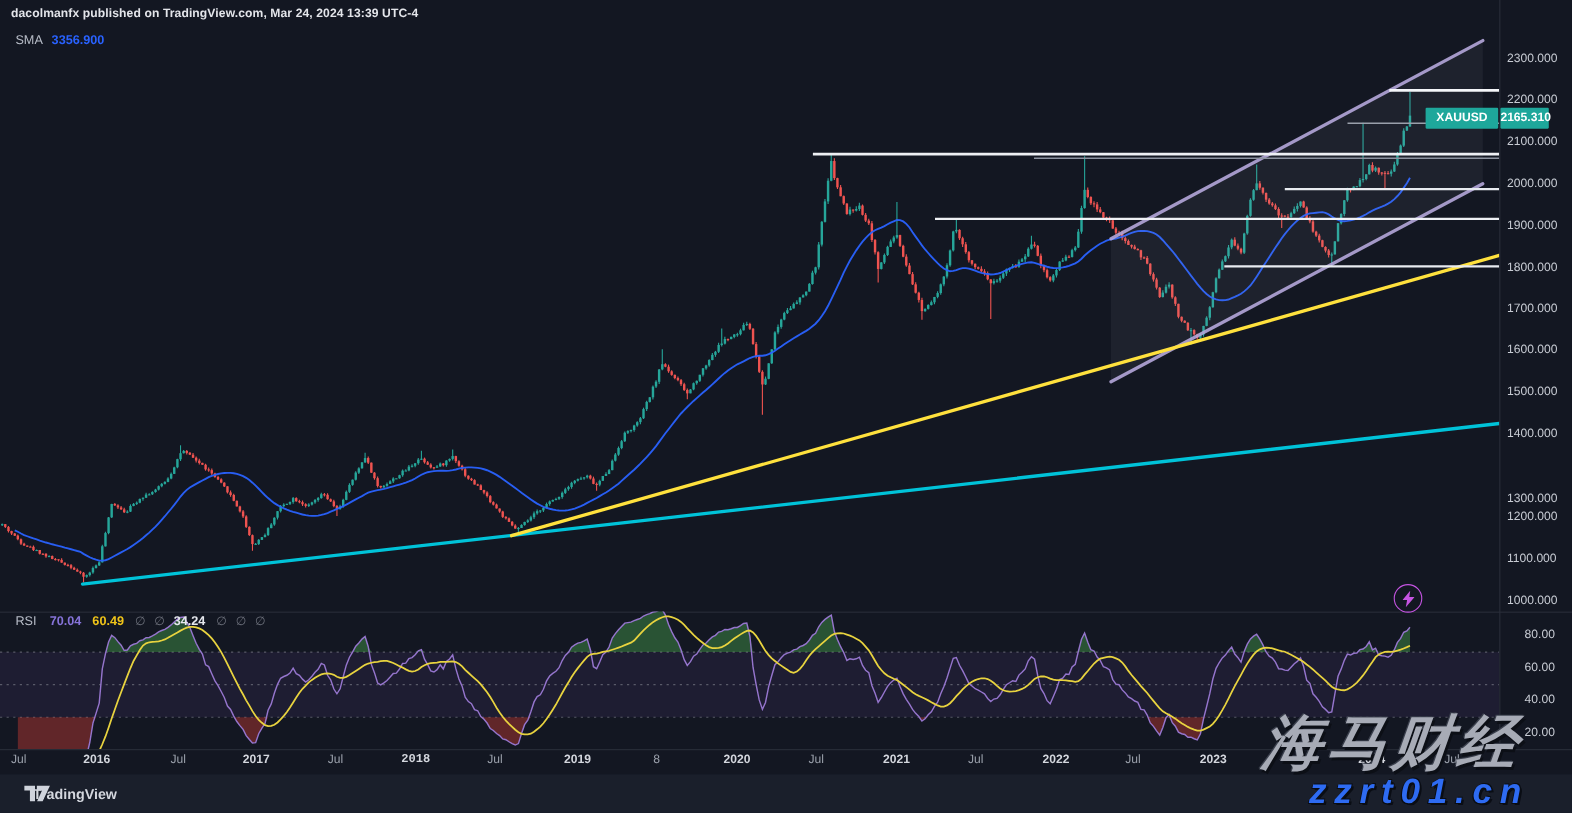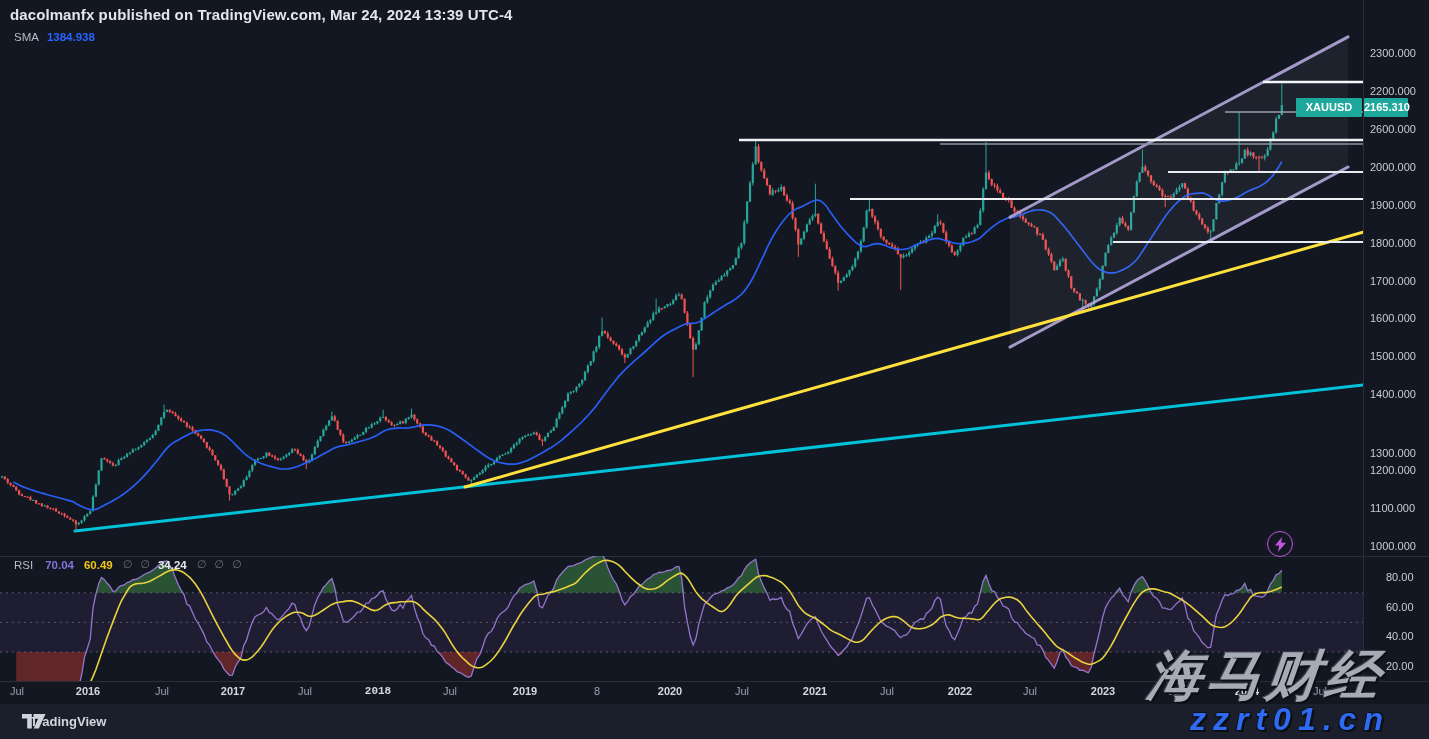--- a/index.html
+++ b/index.html
@@ -1,18 +1,18 @@
 <!DOCTYPE html>
 <html><head>
 <meta charset="utf-8">
 <style>
   html,body{margin:0;padding:0;background:#0c0f16;}
   .stage{position:relative;width:1429px;height:739px;background:#131722;overflow:hidden;
          font-family:"Liberation Sans","DejaVu Sans",sans-serif;color:#d1d4dc;}
-  .hdr{position:absolute;left:10px;top:6px;font-size:15px;font-weight:700;color:#e3e5ea;letter-spacing:.1px;}
+  .hdr{position:absolute;left:10px;top:6px;font-size:11px;font-weight:700;color:#e3e5ea;letter-spacing:.1px;}
   .legend{position:absolute;left:14px;top:31px;font-size:11.5px;display:flex;gap:8px;z-index:6;}
   .legend .lbl{color:#b7bcc7;}
   .legend .val{color:#2962ff;font-weight:600;}
   .rsileg{position:absolute;left:14px;top:558px;font-size:11.5px;display:flex;gap:0;z-index:6;align-items:center;}
   .rsileg span{margin-right:10px;}
   .rsileg .lbl{color:#b7bcc7;margin-right:12px;}
   .rsileg .v1{color:#8673d9;font-weight:600;}
   .rsileg .v2{color:#f0c419;font-weight:700;}
   .rsileg .v3{color:#e6e8ee;font-weight:700;}
   .rsileg .emp{color:#6a6e79;font-size:11px;margin-right:8px;}
@@ -39,21 +39,21 @@
 </style>
 </head>
 <body>
 
 <div class="stage">
 
   <div class="hdr">dacolmanfx published on TradingView.com, Mar 24, 2024 13:39 UTC-4</div>
 
   <div class="legend">
     <span class="lbl">SMA</span>
-    <span class="val">1384.938</span>
+    <span class="val">3356.900</span>
   </div>
 
   <svg id="mainpane" style="left:0;top:28px;" width="1363" height="528" viewBox="0 0 1363 528">
       <line x1="2" x2="2" y1="447.8" y2="450.1" stroke="#26a69a" stroke-width="1"></line>
       <rect x="0.9" y="448.5" width="2.2" height="1.0" fill="#26a69a"></rect>
       <line x1="4.843999999999999" x2="4.843999999999999" y1="448.3" y2="451.9" stroke="#ef5350" stroke-width="1"></line>
       <rect x="3.7" y="448.5" width="2.2" height="2.5" fill="#ef5350"></rect>
       <line x1="7.688" x2="7.688" y1="450.1" y2="456.1" stroke="#ef5350" stroke-width="1"></line>
       <rect x="6.6" y="451.0" width="2.2" height="3.8" fill="#ef5350"></rect>
       <line x1="10.532" x2="10.532" y1="454.4" y2="458.3" stroke="#ef5350" stroke-width="1"></line>
@@ -991,21 +991,21 @@
       <polyline points="16.2,134.5 19.1,134.5 21.9,134.5 24.8,134.5 27.6,134.5 30.4,134.5 33.3,134.5 36.1,134.5 39.0,134.5 41.8,134.5 44.7,134.5 47.5,134.5 50.3,134.5 53.2,134.5 56.0,134.5 58.9,134.5 61.7,134.5 64.6,134.5 67.4,134.5 70.3,134.5 73.1,134.5 75.9,134.5 78.8,130.9 81.6,119.0 84.5,101.4 87.3,92.5 90.2,83.2 93.0,52.1 95.9,38.2 98.7,27.7 101.5,21.6 104.4,23.7 107.2,27.3 110.1,30.5 112.9,35.4 115.8,34.9 118.6,31.1 121.4,29.7 124.3,28.9 127.1,26.5 130.0,25.7 132.8,23.7 135.7,23.5 138.5,22.1 141.4,20.5 144.2,18.5 147.0,17.2 149.9,16.1 152.7,14.3 155.6,12.1 158.4,9.5 161.3,6.9 164.1,5.4 167.0,4.9 169.8,9.6 172.6,14.5 175.5,21.9 178.3,28.8 181.2,34.3 184.0,38.6 186.9,48.4 189.7,50.0 192.5,56.5 195.4,63.0 198.2,67.3 201.1,72.6 203.9,78.1 206.8,85.9 209.6,89.0 212.5,95.0 215.3,99.9 218.1,103.7 221.0,107.1 223.8,112.8 226.7,116.3 229.5,119.4 232.4,119.1 235.2,111.0 238.1,105.9 240.9,101.8 243.7,89.7 246.6,83.9 249.4,74.3 252.3,66.1 255.1,60.6 258.0,59.0 260.8,57.9 263.6,55.9 266.5,51.4 269.3,56.4 272.2,58.0 275.0,61.4 277.9,64.0 280.7,62.0 283.6,58.7 286.4,55.2 289.2,52.4 292.1,47.1 294.9,48.5 297.8,57.9 300.6,62.0 303.5,70.4 306.3,74.7 309.2,70.2 312.0,59.2 314.8,48.7 317.7,41.5 320.5,36.9 323.4,31.5 326.2,28.6 329.1,25.0 331.9,22.7 334.7,31.7 337.6,48.0 340.4,55.5 343.3,64.9 346.1,66.6 349.0,64.8 351.8,62.6 354.7,59.5 357.5,56.2 360.3,55.9 363.2,52.2 366.0,47.2 368.9,46.9 371.7,42.7 374.6,41.8 377.4,39.2 380.3,35.6 383.1,34.7 385.9,43.2 388.8,48.2 391.6,53.9 394.5,54.9 397.3,52.8 400.2,48.4 403.0,52.2 405.8,45.3 408.7,43.1 411.5,39.4 414.4,51.9 417.2,61.2 420.1,67.8 422.9,77.8 425.8,81.8 428.6,83.7 431.4,89.1 434.3,90.1 437.1,95.4 440.0,97.9 442.8,101.3 445.7,106.3 448.5,108.1 451.4,110.8 454.2,112.7 457.0,115.7 459.9,116.5 462.7,118.3 465.6,120.1 468.4,121.3 471.3,120.0 474.1,110.9 476.9,102.8 479.8,98.8 482.6,91.0 485.5,82.1 488.3,77.3 491.2,75.6 494.0,70.6 496.9,63.0 499.7,58.6 502.5,56.2 505.4,54.2 508.2,51.0 511.1,44.5 513.9,39.8 516.8,37.0 519.6,32.3 522.5,30.2 525.3,28.7 528.1,28.0 531.0,26.7 533.8,25.0 536.7,34.7 539.5,50.1 542.4,51.9 545.2,45.8 548.0,39.1 550.9,36.7 553.7,32.2 556.6,24.0 559.4,20.0 562.3,16.5 565.1,13.5 568.0,10.5 570.8,10.0 573.6,9.6 576.5,8.2 579.3,7.2 582.2,6.1 585.0,4.0 587.9,2.7 590.7,1.9 593.6,0.4 596.4,-0.1 599.2,-1.3 602.1,-1.7 604.9,3.2 607.8,11.8 610.6,18.2 613.5,23.8 616.3,27.7 619.1,34.7 622.0,43.7 624.8,48.9 627.7,45.5 630.5,40.5 633.4,38.6 636.2,34.3 639.1,30.3 641.9,28.6 644.7,25.6 647.6,23.0 650.4,21.6 653.3,18.6 656.1,18.0 659.0,16.2 661.8,16.5 664.7,15.6 667.5,14.5 670.3,14.4 673.2,12.8 676.0,10.8 678.9,10.4 681.7,22.4 684.6,50.8 687.4,66.4 690.2,80.3 693.1,88.9 695.9,82.6 698.8,68.2 701.6,58.1 704.5,48.3 707.3,45.5 710.2,42.0 713.0,39.0 715.8,37.7 718.7,36.9 721.5,34.8 724.4,34.1 727.2,31.8 730.1,30.8 732.9,29.1 735.8,25.8 738.6,21.6 741.4,19.8 744.3,13.8 747.1,9.8 750.0,7.1 752.8,5.0 755.7,3.3 758.5,18.1 761.3,25.3 764.2,31.9 767.0,37.2 769.9,44.4 772.7,42.8 775.6,43.5 778.4,42.9 781.3,41.4 784.1,48.9 786.9,53.3 789.8,55.5 792.6,67.1 795.5,74.3 798.3,82.6 801.2,78.1 804.0,73.1 806.9,68.0 809.7,64.6 812.5,62.2 815.4,60.7 818.2,68.1 821.1,74.8 823.9,79.7 826.8,84.1 829.6,88.9 832.4,92.5 835.3,95.4 838.1,99.5 841.0,97.5 843.8,93.8 846.7,91.1 849.5,86.1 852.4,82.4 855.2,74.7 858.0,68.4 860.9,60.3 863.7,51.4 866.6,42.4 869.4,41.7 872.3,48.8 875.1,53.6 878.0,59.5 880.8,65.3 883.6,67.7 886.5,70.1 889.3,71.3 892.2,73.1 895.0,74.8 897.9,79.0 900.7,81.7 903.5,79.5 906.4,78.9 909.2,75.6 912.1,70.7 914.9,66.5 917.8,64.7 920.6,62.8 923.5,63.5 926.3,57.7 929.1,55.2 932.0,52.1 934.8,44.7 937.7,41.1 940.5,43.3 943.4,58.3 946.2,69.9 949.1,74.5 951.9,81.0 954.7,83.7 957.6,77.2 960.4,70.6 963.3,61.7 966.1,60.5 969.0,56.8 971.8,57.1 974.6,50.4 977.5,48.0 980.3,36.3 983.2,25.1 986.0,19.5 988.9,27.8 991.7,34.6 994.6,35.8 997.4,41.3 1000.2,44.3 1003.1,50.1 1005.9,51.1 1008.8,53.1 1011.6,61.8 1014.5,65.9 1017.3,66.5 1020.2,71.2 1023.0,73.9 1025.8,77.5 1028.7,79.1 1031.5,81.3 1034.4,82.5 1037.2,88.9 1040.1,89.3 1042.9,94.1 1045.7,101.2 1048.6,104.3 1051.4,108.4 1054.3,112.3 1057.1,105.3 1060.0,96.5 1062.8,93.6 1065.7,101.0 1068.5,104.2 1071.3,109.6 1074.2,111.0 1077.0,111.7 1079.9,114.3 1082.7,114.1 1085.6,115.6 1088.4,116.7 1091.3,111.0 1094.1,97.5 1096.9,86.5 1099.8,74.6 1102.6,61.3 1105.5,51.6 1108.3,46.5 1111.2,42.1 1114.0,39.5 1116.8,35.5 1119.7,32.2 1122.5,38.6 1125.4,41.9 1128.2,45.9 1131.1,36.3 1133.9,29.6 1136.8,24.8 1139.6,22.3 1142.4,20.6 1145.3,25.0 1148.1,30.3 1151.0,36.7 1153.8,40.5 1156.7,42.2 1159.5,45.9 1162.4,52.0 1165.2,52.2 1168.0,53.2 1170.9,53.6 1173.7,50.6 1176.6,47.4 1179.4,45.3 1182.3,42.1 1185.1,49.9 1187.9,62.3 1190.8,65.3 1193.6,74.7 1196.5,77.9 1199.3,81.6 1202.2,86.5 1205.0,88.9 1207.9,91.9 1210.7,91.2 1213.5,75.0 1216.4,58.8 1219.2,52.3 1222.1,44.3 1224.9,38.7 1227.8,39.5 1230.6,37.9 1233.5,37.7 1236.3,34.6 1239.1,34.0 1242.0,31.7 1244.8,27.4 1247.7,34.8 1250.5,33.3 1253.4,39.6 1256.2,40.1 1259.0,40.5 1261.9,41.4 1264.7,39.7 1267.6,34.6 1270.4,28.0 1273.3,24.4 1276.1,18.8 1279.0,17.5 1281.8,14.3" fill="none" stroke="#9575cd" stroke-width="1.3"></polyline>
       <polyline points="56.0,134.5 58.9,134.5 61.7,134.5 64.6,134.5 67.4,134.5 70.3,134.5 73.1,134.5 75.9,134.5 78.8,134.5 81.6,134.5 84.5,134.0 87.3,130.7 90.2,126.8 93.0,120.6 95.9,113.5 98.7,105.6 101.5,97.2 104.4,89.0 107.2,81.0 110.1,73.3 112.9,65.9 115.8,58.4 118.6,51.3 121.4,44.9 124.3,39.8 127.1,35.0 130.0,30.9 132.8,28.9 135.7,27.9 138.5,27.5 141.4,27.4 144.2,27.0 147.0,26.3 149.9,25.3 152.7,23.8 155.6,22.1 158.4,20.6 161.3,19.0 164.1,17.3 167.0,15.8 169.8,14.6 172.6,13.9 175.5,13.8 178.3,14.3 181.2,15.3 184.0,16.7 186.9,19.0 189.7,21.4 192.5,24.4 195.4,28.0 198.2,32.2 201.1,36.8 203.9,42.0 206.8,47.8 209.6,53.5 212.5,59.3 215.3,64.8 218.1,70.2 221.0,75.4 223.8,80.7 226.7,85.5 229.5,90.5 232.4,95.0 235.2,98.4 238.1,101.1 240.9,103.2 243.7,104.1 246.6,103.9 249.4,102.9 252.3,100.8 255.1,98.0 258.0,94.8 260.8,91.3 263.6,87.2 266.5,82.6 269.3,78.1 272.2,73.7 275.0,70.2 277.9,67.2 280.7,64.3 283.6,62.1 286.4,60.1 289.2,58.5 292.1,57.1 294.9,56.3 297.8,56.2 300.6,56.5 303.5,57.5 306.3,59.2 309.2,60.2 312.0,60.3 314.8,59.3 317.7,57.7 320.5,55.9 323.4,54.0 326.2,52.1 329.1,50.1 331.9,48.4 334.7,47.2 337.6,46.5 340.4,46.0 343.3,45.6 346.1,45.1 349.0,44.7 351.8,44.9 354.7,45.7 357.5,46.7 360.3,48.1 363.2,49.6 366.0,50.9 368.9,52.5 371.7,53.9 374.6,54.6 377.4,54.0 380.3,52.6 383.1,50.4 385.9,48.8 388.8,47.6 391.6,46.9 394.5,46.6 397.3,46.4 400.2,45.8 403.0,45.8 405.8,45.7 408.7,45.4 411.5,45.2 414.4,45.9 417.2,47.5 420.1,49.8 422.9,52.9 425.8,55.6 428.6,58.2 431.4,60.7 434.3,63.2 437.1,66.2 440.0,69.8 442.8,73.3 445.7,77.6 448.5,82.3 451.4,87.4 454.2,91.7 457.0,95.6 459.9,99.1 462.7,102.0 465.6,104.7 468.4,107.4 471.3,109.6 474.1,111.1 476.9,111.6 479.8,111.7 482.6,111.0 485.5,109.2 488.3,107.0 491.2,104.5 494.0,101.5 496.9,97.7 499.7,93.6 502.5,89.2 505.4,84.5 508.2,79.4 511.1,74.0 513.9,69.0 516.8,64.3 519.6,59.5 522.5,55.2 525.3,51.4 528.1,47.8 531.0,44.3 533.8,41.1 536.7,39.1 539.5,38.5 542.4,38.2 545.2,37.6 548.0,36.7 550.9,36.1 553.7,35.6 556.6,34.7 559.4,33.8 562.3,32.8 565.1,31.7 568.0,30.5 570.8,29.3 573.6,28.2 576.5,26.3 579.3,23.2 582.2,20.0 585.0,17.0 587.9,14.4 590.7,11.9 593.6,9.6 596.4,7.9 599.2,6.4 602.1,5.1 604.9,4.3 607.8,4.4 610.6,5.0 613.5,6.0 616.3,7.4 619.1,9.4 622.0,12.1 624.8,15.3 627.7,18.3 630.5,21.1 633.4,23.8 636.2,26.3 639.1,28.5 641.9,30.7 644.7,32.3 647.6,33.1 650.4,33.3 653.3,33.0 656.1,32.3 659.0,30.9 661.8,29.0 664.7,26.6 667.5,24.4 670.3,22.6 673.2,20.7 676.0,19.0 678.9,17.6 681.7,17.2 684.6,19.0 687.4,22.1 690.2,26.3 693.1,31.3 695.9,35.9 698.8,39.6 701.6,42.6 704.5,44.9 707.3,47.1 710.2,49.1 713.0,51.0 715.8,52.9 718.7,54.8 721.5,55.7 724.4,54.5 727.2,52.0 730.1,48.5 732.9,44.2 735.8,40.1 738.6,36.8 741.4,34.1 744.3,31.6 747.1,29.1 750.0,26.6 752.8,24.1 755.7,21.7 758.5,20.3 761.3,19.7 764.2,19.5 767.0,19.9 769.9,20.9 772.7,21.8 775.6,23.1 778.4,24.6 781.3,26.2 784.1,28.7 786.9,31.8 789.8,35.2 792.6,39.7 795.5,44.7 798.3,49.4 801.2,53.1 804.0,56.1 806.9,58.3 809.7,59.7 812.5,61.1 815.4,62.3 818.2,64.2 821.1,66.5 823.9,68.7 826.8,70.9 829.6,73.3 832.4,75.1 835.3,76.6 838.1,77.8 841.0,79.2 843.8,80.7 846.7,82.4 849.5,83.9 852.4,85.3 855.2,86.3 858.0,86.3 860.9,85.3 863.7,83.3 866.6,80.3 869.4,76.9 872.3,73.8 875.1,70.8 878.0,68.0 880.8,65.7 883.6,63.8 886.5,62.3 889.3,61.3 892.2,60.6 895.0,60.6 897.9,61.3 900.7,62.9 903.5,64.9 906.4,67.5 909.2,69.9 912.1,71.5 914.9,72.4 917.8,72.8 920.6,72.6 923.5,72.3 926.3,71.4 929.1,70.3 932.0,68.8 934.8,66.6 937.7,63.9 940.5,61.2 943.4,59.7 946.2,59.0 949.1,58.9 951.9,59.7 954.7,60.9 957.6,61.8 960.4,62.3 963.3,62.2 966.1,62.4 969.0,62.5 971.8,62.9 974.6,63.3 977.5,63.8 980.3,63.3 983.2,60.9 986.0,57.3 988.9,54.0 991.7,50.6 994.6,47.2 997.4,44.7 1000.2,42.8 1003.1,42.0 1005.9,41.3 1008.8,41.0 1011.6,41.4 1014.5,42.5 1017.3,43.8 1020.2,46.3 1023.0,49.8 1025.8,53.9 1028.7,57.6 1031.5,60.9 1034.4,64.3 1037.2,67.7 1040.1,70.9 1042.9,74.0 1045.7,77.6 1048.6,81.2 1051.4,84.6 1054.3,87.9 1057.1,90.7 1060.0,92.5 1062.8,93.9 1065.7,95.6 1068.5,97.3 1071.3,99.4 1074.2,101.4 1077.0,103.0 1079.9,104.8 1082.7,106.2 1085.6,107.3 1088.4,108.2 1091.3,108.3 1094.1,107.3 1096.9,105.9 1099.8,104.4 1102.6,102.1 1105.5,98.5 1108.3,94.4 1111.2,89.6 1114.0,84.5 1116.8,79.1 1119.7,73.2 1122.5,67.8 1125.4,62.5 1128.2,57.5 1131.1,52.1 1133.9,47.3 1136.8,42.9 1139.6,39.1 1142.4,36.2 1145.3,34.3 1148.1,33.2 1151.0,32.8 1153.8,32.9 1156.7,33.4 1159.5,34.3 1162.4,35.3 1165.2,36.0 1168.0,36.5 1170.9,37.8 1173.7,39.3 1176.6,40.9 1179.4,42.5 1182.3,44.1 1185.1,45.9 1187.9,48.1 1190.8,50.2 1193.6,52.6 1196.5,55.2 1199.3,57.7 1202.2,60.2 1205.0,62.8 1207.9,65.6 1210.7,68.3 1213.5,70.0 1216.4,70.8 1219.2,71.3 1222.1,71.5 1224.9,70.7 1227.8,69.1 1230.6,67.1 1233.5,64.5 1236.3,61.4 1239.1,58.0 1242.0,54.0 1244.8,49.6 1247.7,45.6 1250.5,41.4 1253.4,38.9 1256.2,37.6 1259.0,36.7 1261.9,36.5 1264.7,36.6 1267.6,36.2 1270.4,35.5 1273.3,34.6 1276.1,33.5 1279.0,32.3 1281.8,31.0 " fill="none" stroke="#e8d33f" stroke-width="1.6"></polyline>
     </svg>
 
   <div class="vborder"></div>
   <div class="hdiv" style="top:681px"></div>
 
   <div id="priceaxis">
       <div class="pricelabel" style="top: 47px;">2300.000</div>
       <div class="pricelabel" style="top: 84.9px;">2200.000</div>
-      <div class="pricelabel" style="top: 122.8px;">2600.000</div>
+      <div class="pricelabel" style="top: 122.8px;">2100.000</div>
       <div class="pricelabel" style="top: 160.8px;">2000.000</div>
       <div class="pricelabel" style="top: 198.7px;">1900.000</div>
       <div class="pricelabel" style="top: 236.6px;">1800.000</div>
       <div class="pricelabel" style="top: 274.5px;">1700.000</div>
       <div class="pricelabel" style="top: 312.4px;">1600.000</div>
       <div class="pricelabel" style="top: 350.4px;">1500.000</div>
       <div class="pricelabel" style="top: 388.3px;">1400.000</div>
       <div class="pricelabel" style="top: 447px;">1300.000</div>
       <div class="pricelabel" style="top: 464.1px;">1200.000</div>
       <div class="pricelabel" style="top: 502px;">1100.000</div>

